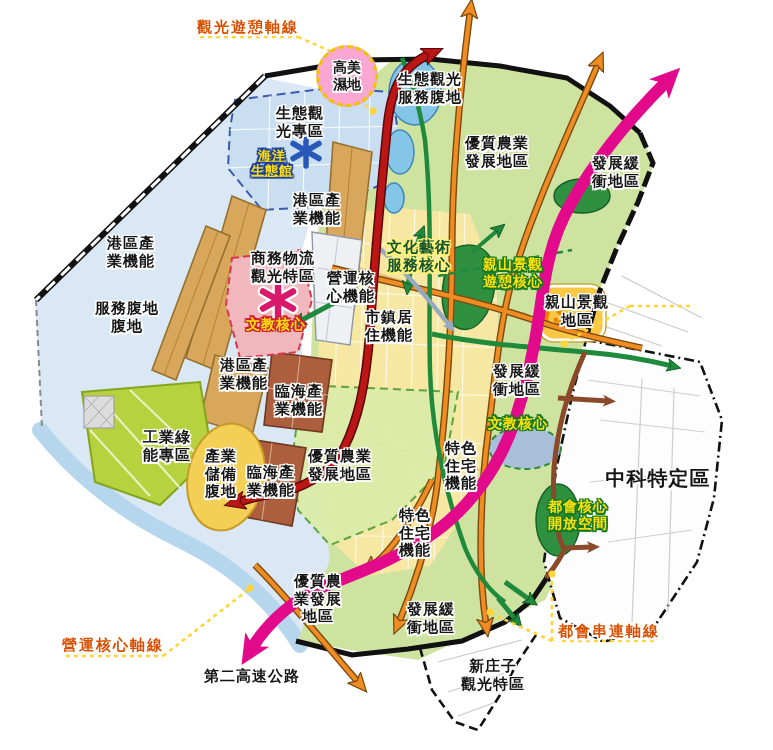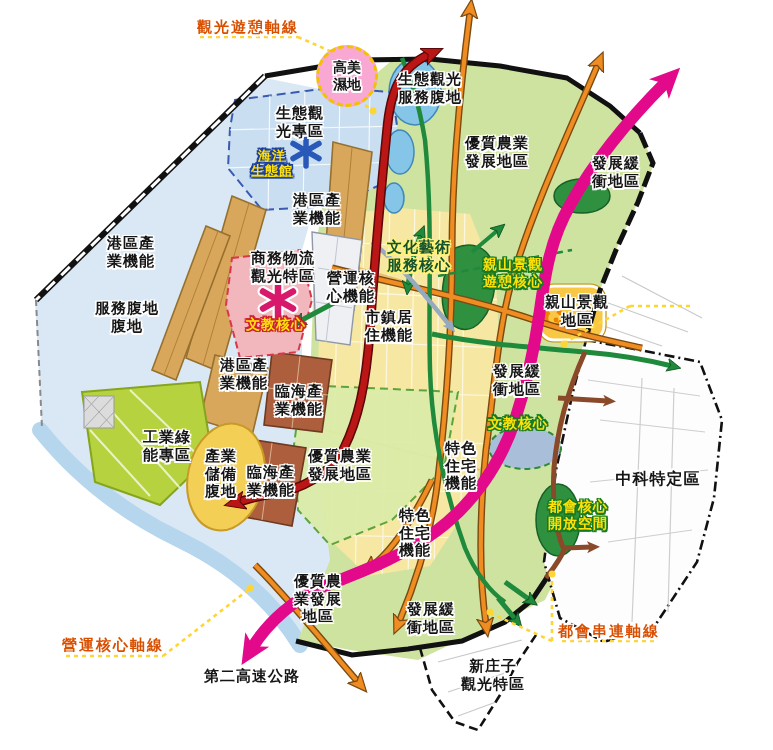--- a/index.html
+++ b/index.html
@@ -5,21 +5,21 @@
   html,body{margin:0;padding:0;background:#fff;}
   #stage{position:relative;width:773px;height:750px;background:#fff;overflow:hidden;
          font-family:"Liberation Sans",sans-serif;}
   #map-svg{position:absolute;left:0;top:0;z-index:1;}
   #labels{position:absolute;left:0;top:0;width:773px;height:750px;z-index:2;pointer-events:none;}
   .lbl{position:absolute;transform:translate(-50%,-50%);
        font:bold 15px/1.18 "Liberation Sans",sans-serif;color:#151515;text-align:center;
        white-space:pre-line;letter-spacing:1px;
        text-shadow:-1.5px -1.5px 0 #fff,1.5px -1.5px 0 #fff,-1.5px 1.5px 0 #fff,1.5px 1.5px 0 #fff,
                    -1.5px 0 0 #fff,1.5px 0 0 #fff,0 -1.5px 0 #fff,0 1.5px 0 #fff;}
-  .big{font-size:16px;}
+  .big{font-size:20px;}
   .axis{color:#d94f00;font-size:15px;letter-spacing:2px;}
   .green-lbl{color:#14532d;
        text-shadow:-1.5px -1.5px 0 #fff27a,1.5px -1.5px 0 #fff27a,-1.5px 1.5px 0 #fff27a,1.5px 1.5px 0 #fff27a,
                    -1.5px 0 0 #fff27a,1.5px 0 0 #fff27a,0 -1.5px 0 #fff27a,0 1.5px 0 #fff27a;}
   .yg{color:#ffe10a;font-size:14px;
        text-shadow:-1.5px -1.5px 0 #157a22,1.5px -1.5px 0 #157a22,-1.5px 1.5px 0 #157a22,1.5px 1.5px 0 #157a22,
                    -1.5px 0 0 #157a22,1.5px 0 0 #157a22,0 -1.5px 0 #157a22,0 1.5px 0 #157a22;}
   .yn{color:#ffe10a;font-size:13px;
        text-shadow:-1.5px -1.5px 0 #1c3f9e,1.5px -1.5px 0 #1c3f9e,-1.5px 1.5px 0 #1c3f9e,1.5px 1.5px 0 #1c3f9e,
                    -1.5px 0 0 #1c3f9e,1.5px 0 0 #1c3f9e,0 -1.5px 0 #1c3f9e,0 1.5px 0 #1c3f9e;text-decoration:underline;}

